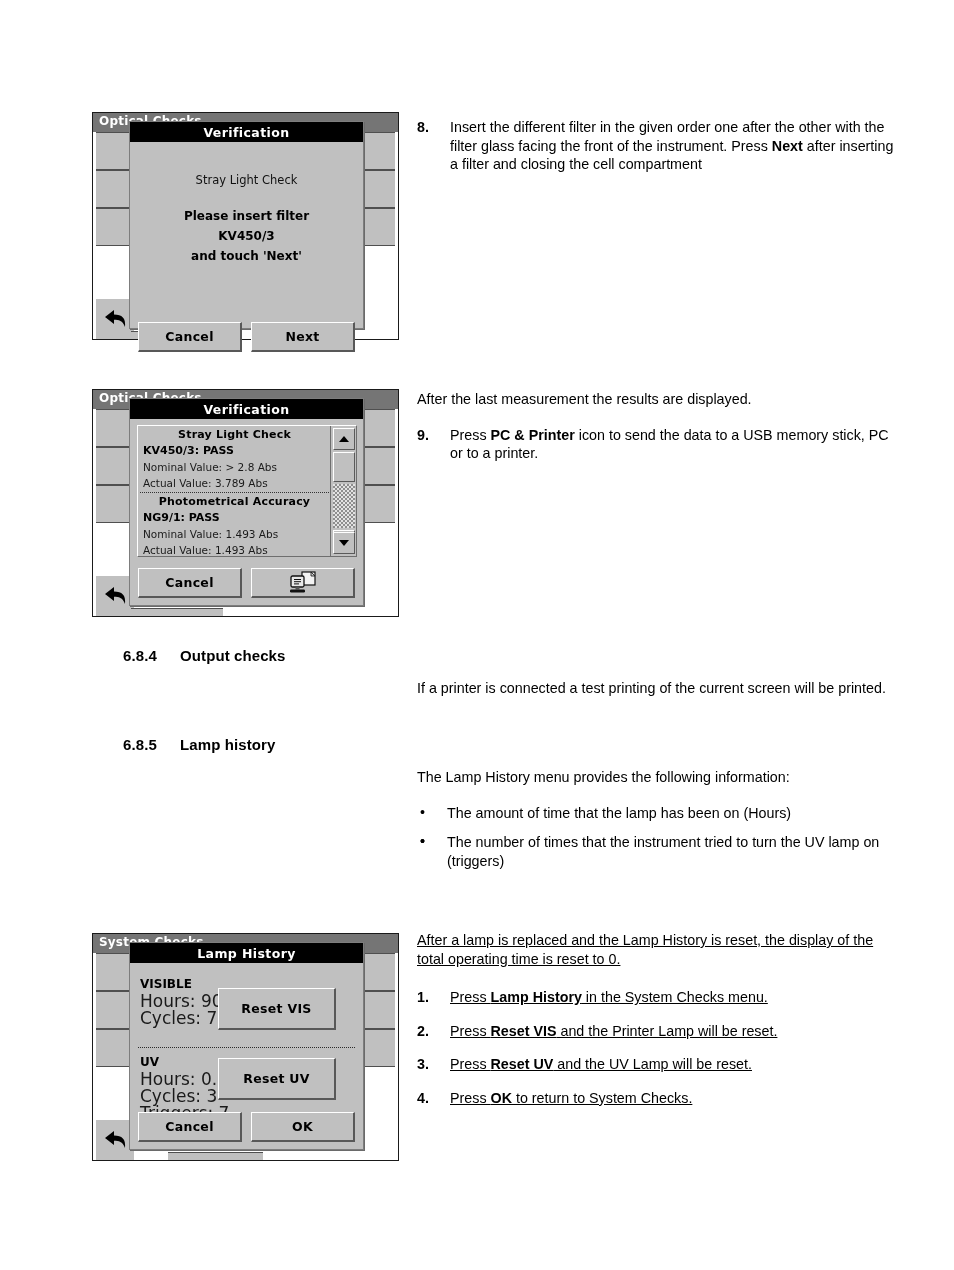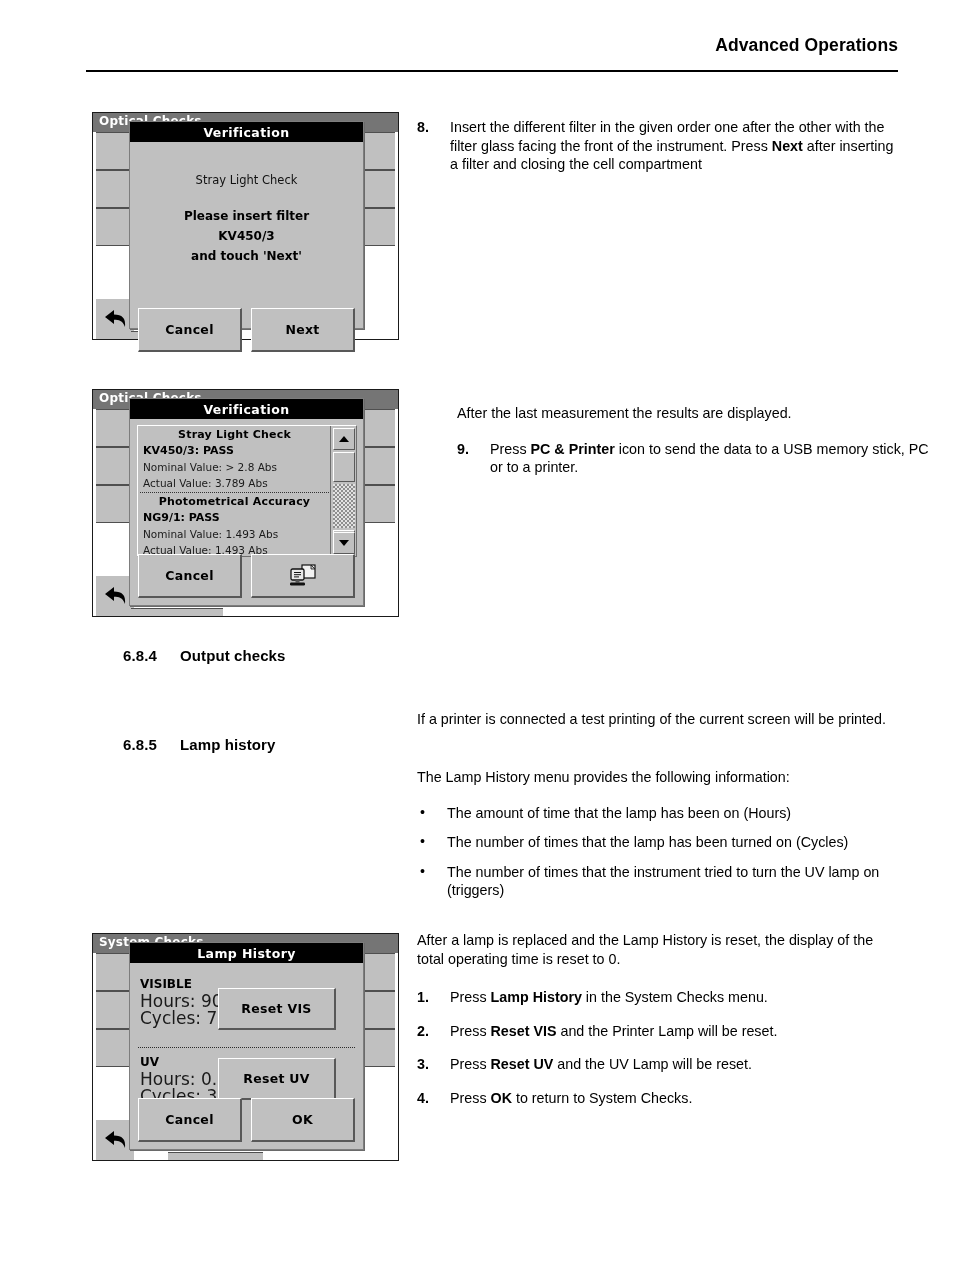--- a/index.html
+++ b/index.html
@@ -112,21 +112,21 @@
   .modal-inner { position: relative; }
 
   .mtext   { text-align: center; font-size: 11.5px; color: #111; }
   .mtext-b { text-align: center; font-size: 12px; font-weight: bold; color: #000; }
 
   .mbtnrow {
     position: absolute; left: 8px; right: 8px; bottom: 7px;
     display: flex; gap: 9px;
   }
   .mbtn {
-    flex: 1; height: 44px; background: #c0c0c0;
+    flex: 1; height: 30px; background: #c0c0c0;
     border-top: 1.6px solid #ffffff; border-left: 1.6px solid #ffffff;
     border-right: 2px solid #585858; border-bottom: 2px solid #585858;
     display: flex; align-items: center; justify-content: center;
     font-size: 12.5px; font-weight: bold; color: #000; letter-spacing: .3px;
   }
 
   
   .respanel {
     position: absolute; background: #c0c0c0;
     border-top: 1.5px solid #ffffff; border-left: 1.5px solid #ffffff;
@@ -186,24 +186,20 @@
     border-right: 2px solid #585858; border-bottom: 2px solid #585858;
     display: flex; align-items: center; justify-content: center;
     font-size: 12.5px; font-weight: bold; letter-spacing: .3px;
   }
 </style>
 </head>
 <body>
 
 <div class="page">
 
-  <div class="header">
-    <div class="header-title">Advanced Operations</div>
-    <div class="header-rule"></div>
-  </div>
 
   <div class="device" style="left:92px; top:112px; width:307px; height:228px;">
     <div class="dev-topbar">Optical Checks</div>
     <div class="dev-body">
       <div class="menucol" style="left:3px; top:0px;">
         <div class="menubtn"></div>
         <div class="menubtn"></div>
         <div class="menubtn"></div>
       </div>
       <div class="menucol" style="right:3px; top:0px;">
@@ -304,48 +300,47 @@
               <line x1="6" y1="12.9" x2="11" y2="12.9" stroke="#111" stroke-width="1"></line>
               <rect x="7.5" y="16" width="4" height="2.5" fill="#555"></rect>
               <rect x="2" y="18.5" width="15" height="3" rx="1.2" fill="#111"></rect>
             </svg>
           </div>
         </div>
       </div>
     </div>
   </div>
 
-  <div class="bodycol" style="top:404px;margin-left:40px;">
+  <div class="bodycol" style="top:390px;">
     <div class="para">After the last measurement the results are displayed.</div>
     <div class="para numitem" style="margin-top:17px;">
       <span class="num">9.</span>
       <span>Press </span><b>PC &amp; Printer</b><span> icon to send the data to a USB memory stick, PC or to a printer.</span>
     </div>
   </div>
 
   <div class="sect" style="top:647px;">
     <span class="sect-num">6.8.4</span><span>Output checks</span>
   </div>
-  <div class="bodycol" style="top:679px;margin-top:31px;">
+  <div class="bodycol" style="top:679px;">
     <div class="para">If a printer is connected a test printing of the current screen will be printed.</div>
   </div>
 
   <div class="sect" style="top:736px;">
     <span class="sect-num">6.8.5</span><span>Lamp history</span>
   </div>
 
   <div class="bodycol" style="top:768px;">
     <div class="para">The Lamp History menu provides the following information:</div>
     <div class="para bulitem" style="margin-top:17px;">
       <span class="bul">•</span>
       <span>The amount of time that the lamp has been on (Hours)</span>
     </div>
     <div class="para bulitem" style="margin-top:11px;">
       <span class="bul">•</span>
-      <span>The number of times that the lamp has been turned on (Cycles)</span>
     </div>
     <div class="para bulitem" style="margin-top:11px;">
       <span class="bul">•</span>
       <span>The number of times that the instrument tried to turn the UV lamp on (triggers)</span>
     </div>
   </div>
 
   <div class="device" style="left:92px; top:933px; width:307px; height:228px;">
     <div class="dev-topbar">System Checks</div>
     <div class="dev-body">
@@ -392,21 +387,21 @@
         <div class="lh-btn" style="left:88px; top:95px;">Reset UV</div>
 
         <div class="mbtnrow">
           <div class="mbtn">Cancel</div>
           <div class="mbtn">OK</div>
         </div>
       </div>
     </div>
   </div>
 
-  <div class="bodycol" style="top:931px;">
+  <div class="bodycol" style="top:931px;text-decoration:underline;">
     <div class="para">After a lamp is replaced and the Lamp History is reset, the display of the total operating time is reset to 0.</div>
 
     <div class="para numitem" style="margin-top:20px;">
       <span class="num">1.</span>
       <span>Press </span><b>Lamp History</b><span> in the System Checks menu.</span>
     </div>
     <div class="para numitem" style="margin-top:15px;">
       <span class="num">2.</span>
       <span>Press </span><b>Reset VIS</b><span> and the Printer Lamp will be reset.</span>
     </div>

